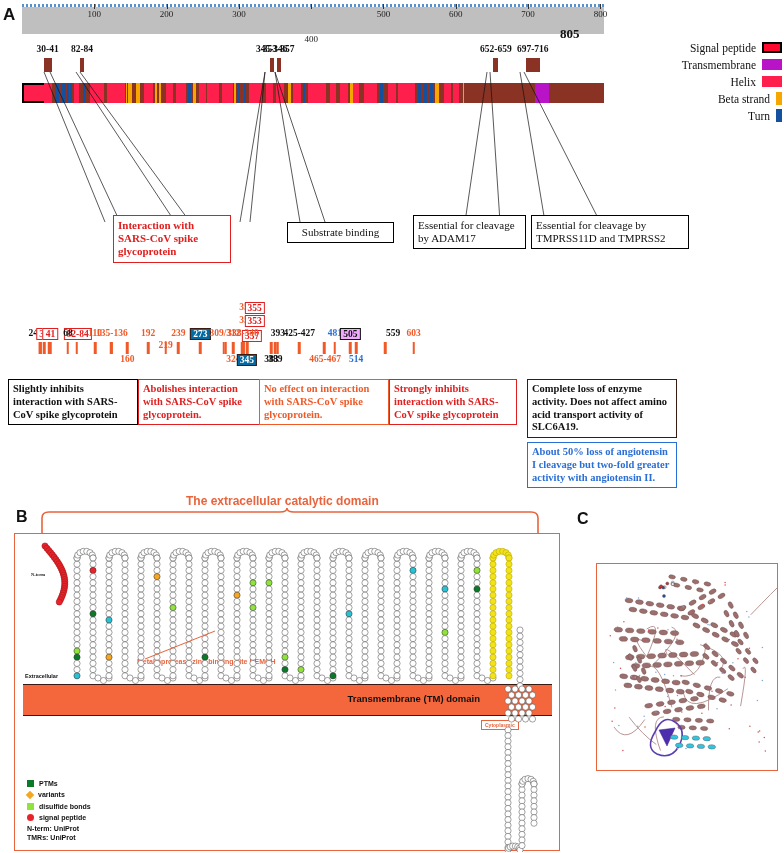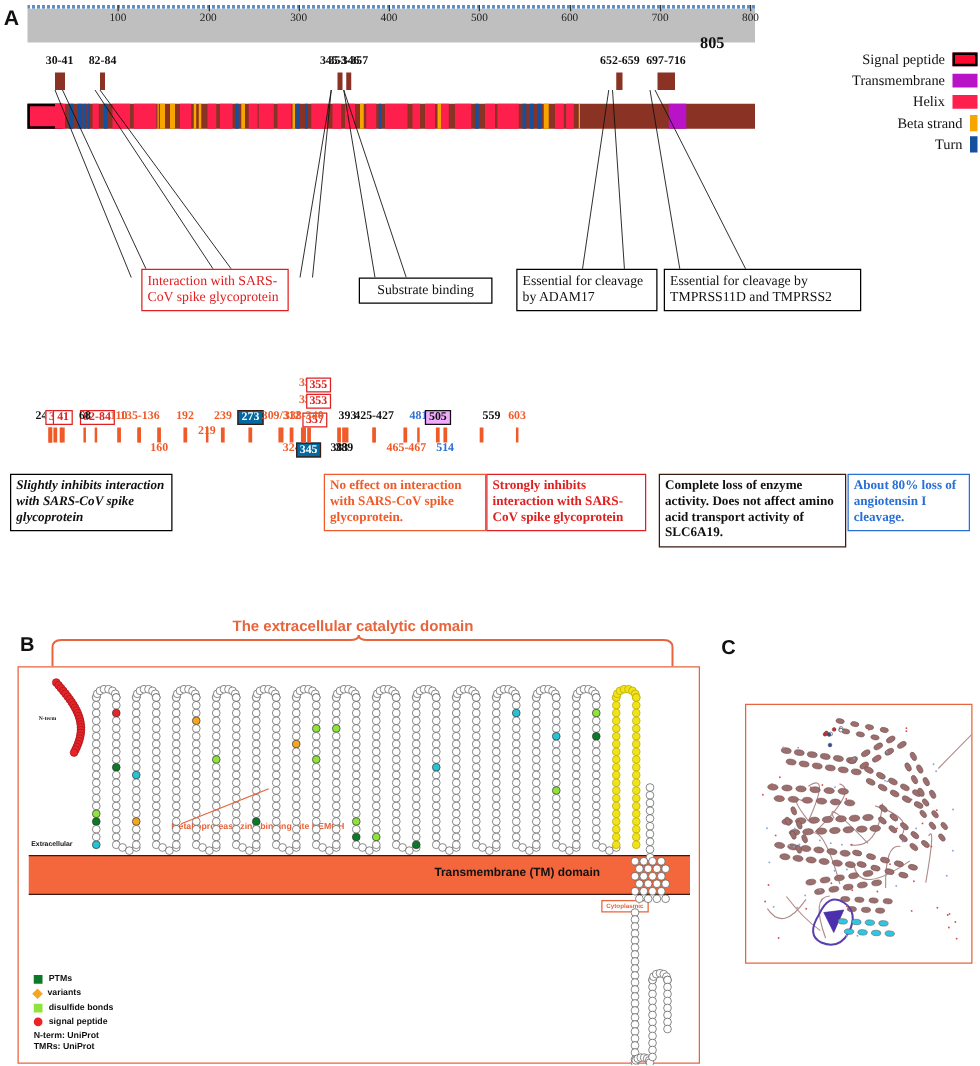--- a/index.html
+++ b/index.html
@@ -80,21 +80,21 @@
   .lg-sw-helix { background: #ff1f4d; }
   .lg-sw-beta { background: #f7a600; width: 6px; height: 13px; }
   .lg-sw-turn { background: #14509e; width: 6px; height: 13px; }
 
   
   .callout {
     position: absolute; background: #fff; padding: 3px 4px;
     font-size: 11px; line-height: 1.2;
     font-family: "Liberation Serif", serif;
   }
-  .cal-red { border: 1.6px solid #e02020; color: #e02020; font-weight: normal; }
+  .cal-red { border: 1.6px solid #e02020; color: #e02020; font-weight: bold; }
   .cal-black { border: 1.6px solid #000; color: #111; }
 
   
   #variants { position: absolute; left: 0; top: 286px; width: 784px; height: 90px; }
   .vlab {
     position: absolute; font-size: 9.5px; font-weight: bold;
     white-space: nowrap; transform: translateX(-50%);
     font-family: "Liberation Serif", serif;
   }
   .v-red { color: #f05a28; }
@@ -107,21 +107,21 @@
     position: absolute; width: 2.5px; background: #f05a28;
     transform: translateX(-50%);
   }
 
   
   .anno {
     position: absolute; background: #fff; padding: 3px 4px;
     font-size: 10.5px; line-height: 1.22; font-weight: bold;
     font-family: "Liberation Serif", serif;
   }
-  .an-black { border: 1.7px solid #000; color: #111; font-style: italic; }
+  .an-black { border: 1.7px solid #000; color: #111; }
   .an-red { border: 1.7px solid #e02020; color: #e02020; }
   .an-orange { border: 1.7px solid #f05a28; color: #f05a28; }
   .an-brown { border: 1.7px solid #3b1a10; color: #111; }
   .an-blue { border: 1.7px solid #2a6fd6; color: #2a6fd6; }
 
   
   #panelB {
     position: absolute; left: 14px; top: 533px;
     width: 546px; height: 318px;
     border: 1.8px solid #e8643c; background: #fff;
@@ -193,21 +193,21 @@
       <div id="ruler-dots"></div>
       <div id="ruler-bar"></div>
       <div id="ruler-ticks">
           <div class="tick" style="left: 72.2981px;"></div>
           <div class="tick-label" style="left: 72.2981px;">100</div>
           <div class="tick" style="left: 144.596px;"></div>
           <div class="tick-label" style="left: 144.596px;">200</div>
           <div class="tick" style="left: 216.894px;"></div>
           <div class="tick-label" style="left: 216.894px;">300</div>
           <div class="tick" style="left: 289.193px;"></div>
-          <div class="tick-label" style="left: 289.193px;">400</div>
+          <div class="tick-label" style="left: 289.193px; margin-top: 25px;">400</div>
           <div class="tick" style="left: 361.491px;"></div>
           <div class="tick-label" style="left: 361.491px;">500</div>
           <div class="tick" style="left: 433.789px;"></div>
           <div class="tick-label" style="left: 433.789px;">600</div>
           <div class="tick" style="left: 506.087px;"></div>
           <div class="tick-label" style="left: 506.087px;">700</div>
           <div class="tick" style="left: 578.385px;"></div>
           <div class="tick-label" style="left: 578.385px;">800</div>
         </div>
     </div>
@@ -395,24 +395,25 @@
         <div class="vtick" style="left: 299.908px; top: 56px; height: 12px;"></div>
         <div class="vtick" style="left: 324.462px; top: 56px; height: 12px;"></div>
         <div class="vtick" style="left: 334.8px; top: 56px; height: 12px;"></div>
         <div class="vtick" style="left: 350.308px; top: 56px; height: 12px;"></div>
         <div class="vtick" style="left: 356.123px; top: 56px; height: 12px;"></div>
         <div class="vtick" style="left: 385.2px; top: 56px; height: 12px;"></div>
         <div class="vtick" style="left: 413.631px; top: 56px; height: 12px;"></div>
       </div>
 
     <div class="anno an-black" style="left:8px; top:379px; width:130px;">Slightly inhibits interaction with SARS-CoV spike glycoprotein</div>
+    <div class="anno an-red" style="left:138px; top:379px; width:122px;">Abolishes interaction with SARS-CoV spike glycoprotein.</div>
     <div class="anno an-orange" style="left:259px; top:379px; width:130px;">No effect on interaction with SARS-CoV spike glycoprotein.</div>
     <div class="anno an-red" style="left:389px; top:379px; width:128px;">Strongly inhibits interaction with SARS-CoV spike glycoprotein</div>
     <div class="anno an-brown" style="left:527px; top:379px; width:150px;">Complete loss of enzyme activity. Does not affect amino acid transport activity of SLC6A19.</div>
-    <div class="anno an-blue" style="left:678px; top:379px; width:98px;">About 80% loss of angiotensin I cleavage.</div>
+    <div class="anno an-blue" style="left:527px; top:442px; width:150px;">About 50% loss of angiotensin I cleavage but two-fold greater activity with angiotensin II.</div>
 
   </div>
 
   <div class="panel-letter" id="letter-B">B</div>
   <div id="b-title">The extracellular catalytic domain</div>
   <svg id="b-brace" viewBox="0 0 500 26">
     <path d="M2,25 L2,10 Q2,4 9,4 L240,4 Q247,4 247,0 Q247,4 254,4 L491,4 Q498,4 498,10 L498,25" stroke="#e8643c" stroke-width="1.6" fill="none"></path>
   </svg>
 
   <div id="panelB">

